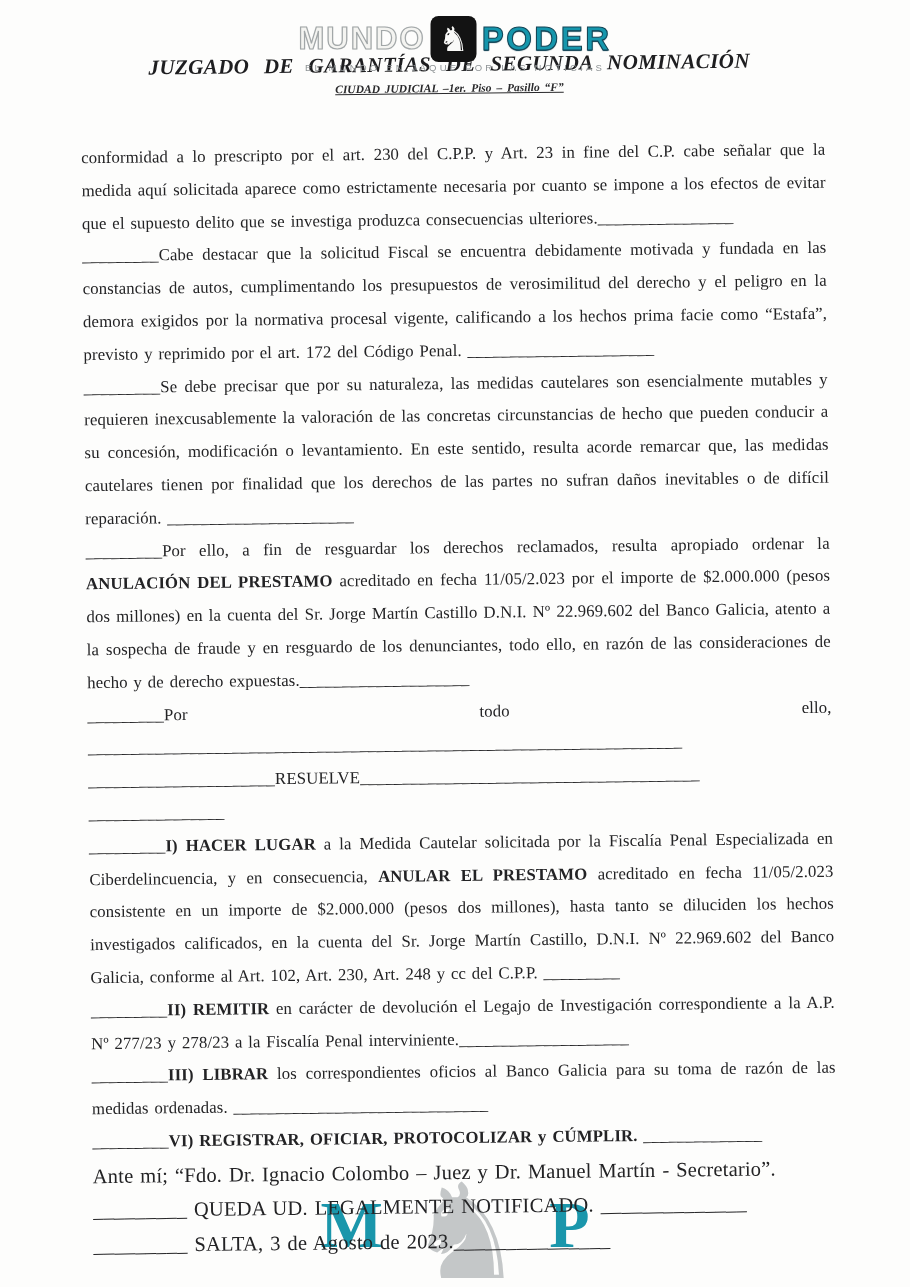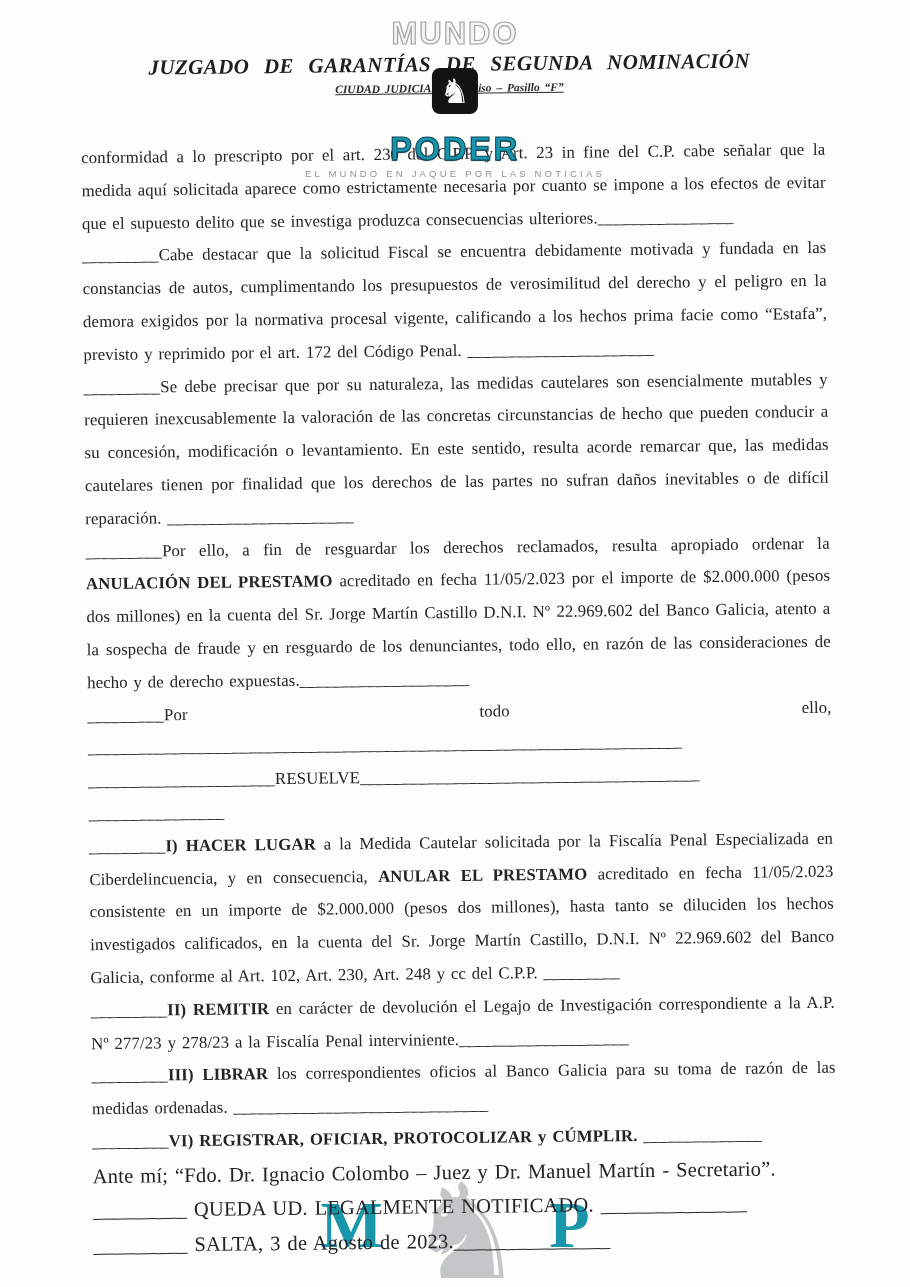--- a/index.html
+++ b/index.html
@@ -25,21 +25,21 @@
   }
 
   .doc-body { position:absolute; top:138px; left:86px; width:744px; color:#232325; }
   .para { margin:0; text-align:justify; font-size:16.8px; line-height:32.8px; letter-spacing:.1px; word-spacing:1.5px; }
   .para.large { font-size:20.5px; line-height:34.5px; text-align:left; letter-spacing:.2px; }
   .b { font-weight:bold; }
 
   
   .top-wm { position:absolute; top:16px; left:50%; transform:translateX(-50%); z-index:3;
             display:flex; flex-direction:column; align-items:center; }
-  .top-row { display:flex; align-items:center; gap:16px;flex-direction:column; }
+  .top-row { display:flex; align-items:center; gap:5px; }
   .wm-mundo {
     font-family:"Liberation Sans", sans-serif; font-weight:bold; font-size:31px; letter-spacing:2px;
     color:#f4f4f1; -webkit-text-stroke:1.2px #a2a7a8; text-shadow:0 0 1px #a2a7a8;
   }
   .wm-tile {
     width:46px; height:46px; background:#131313; border-radius:8px;
     display:flex; align-items:center; justify-content:center;
   }
   .wm-tile .knight { font-family:"DejaVu Sans", sans-serif; font-size:34px; color:#fafaf8; line-height:1; }
   .wm-poder {

